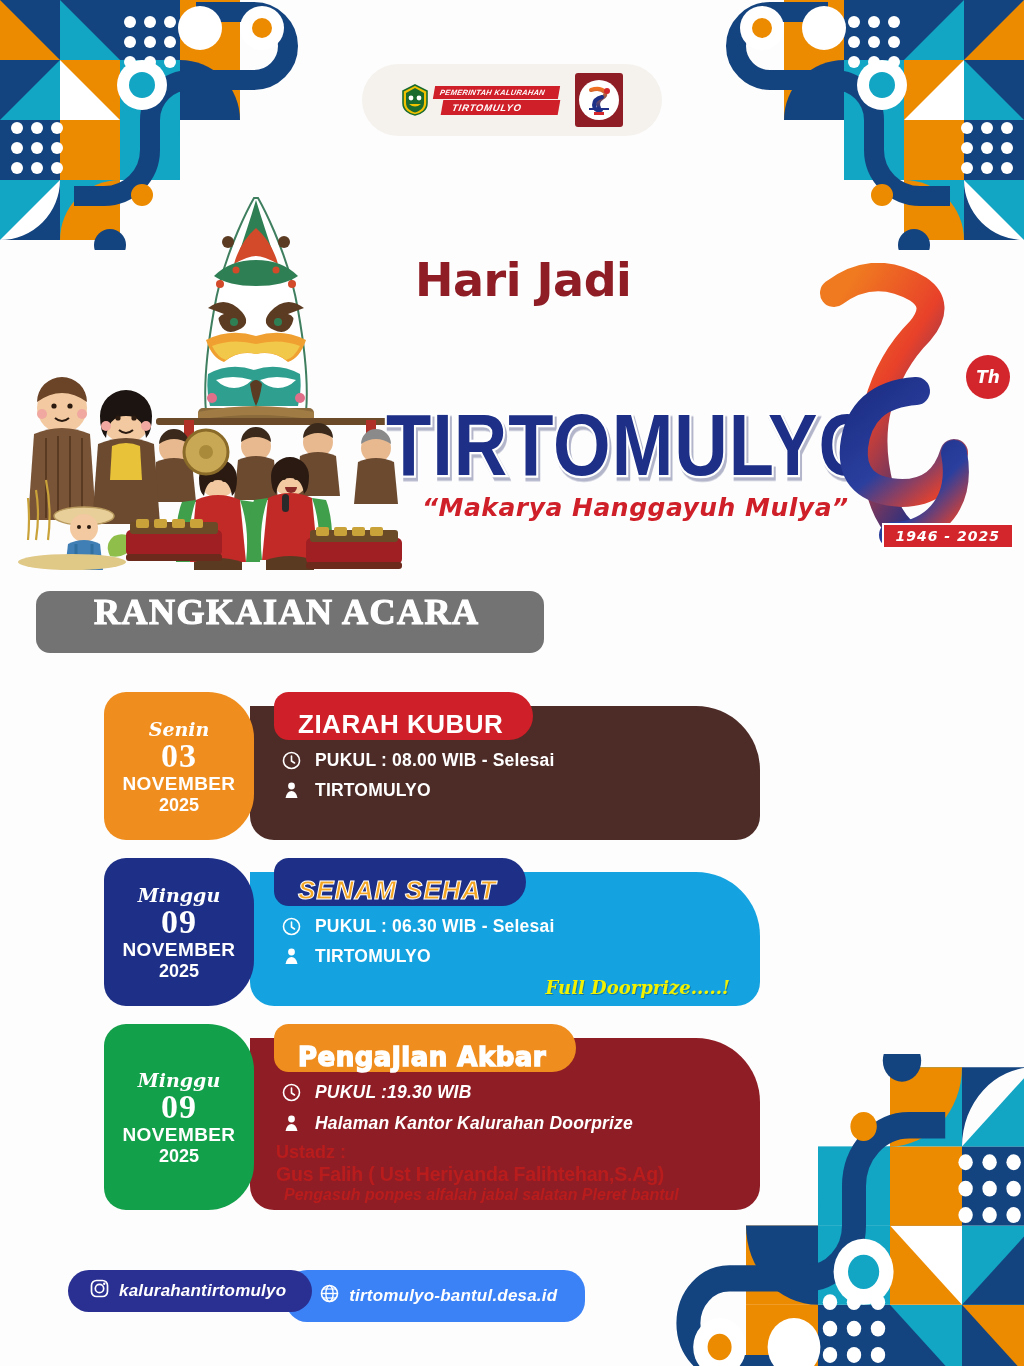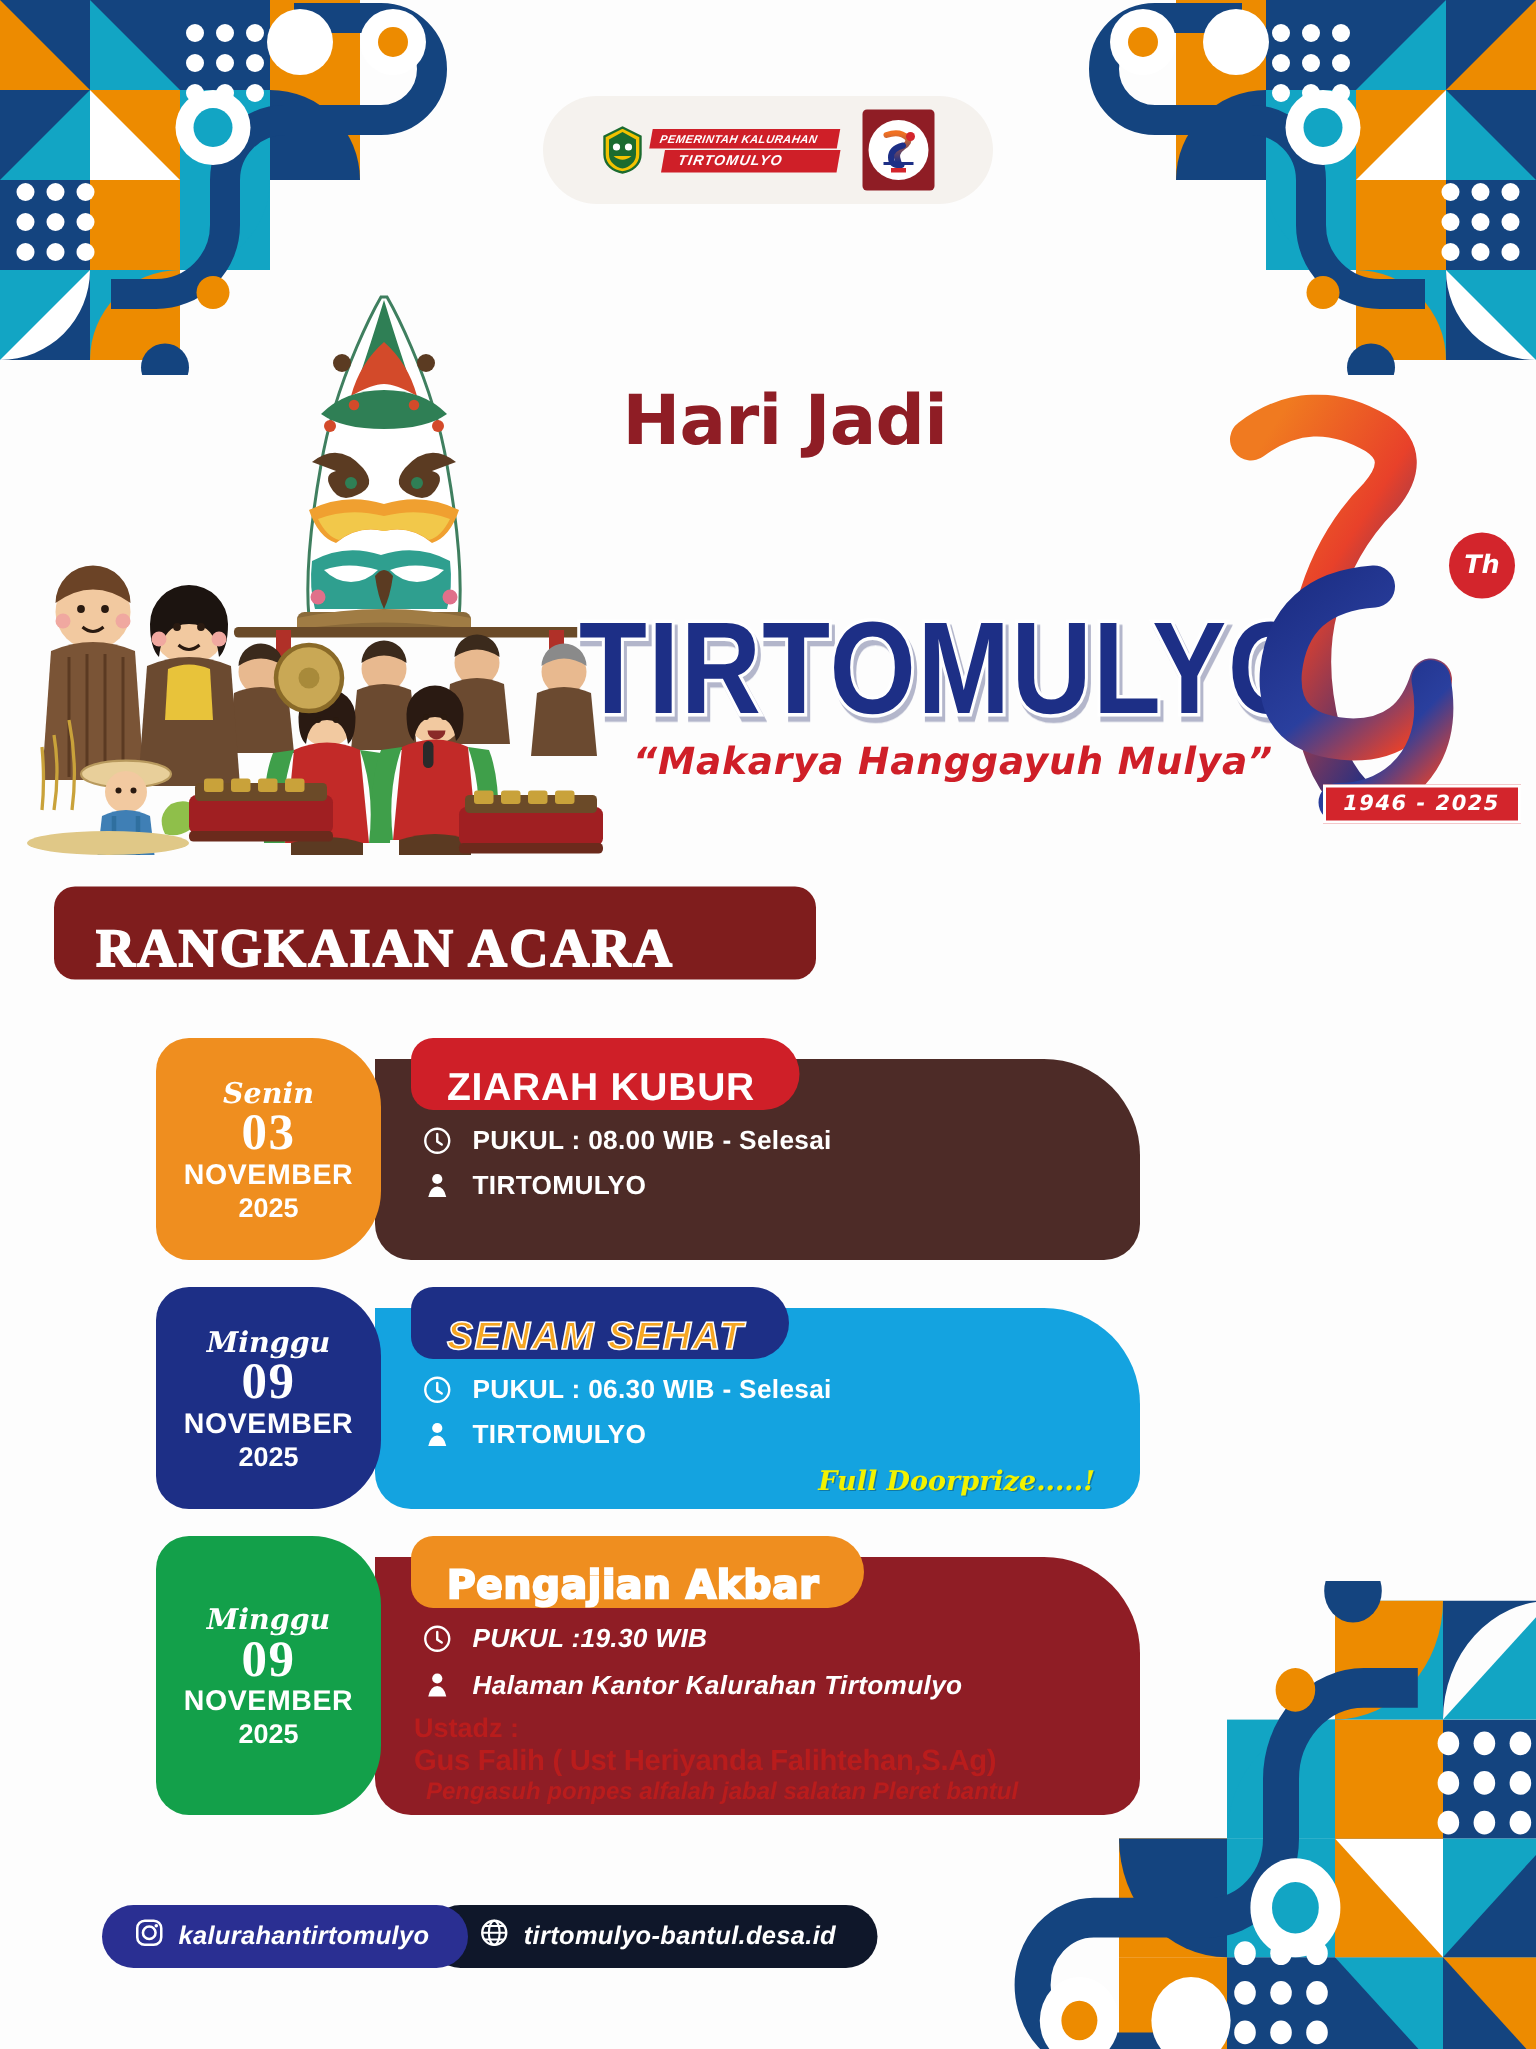--- a/index.html
+++ b/index.html
@@ -125,24 +125,24 @@
     letter-spacing: 1px;
     padding: 3px 12px;
     border: 2px solid #fff;
     font-family: "DejaVu Sans", sans-serif;
   }
 
   
   .section-banner {
     position: absolute; left: 36px; top: 591px;
     height: 62px; min-width: 508px;
-    background: #7f1d1d;
+    background: #737373;
     border-radius: 14px;
-    display: flex; align-items: flex-end;
-    padding: 0 28px;
+    display: flex; align-items: flex-start;
+    padding: 0 58px;
   }
   .section-banner span {
     color: #ffffff;
     font-size: 36px; font-weight: bold;
     letter-spacing: 1.5px;
     font-family: "Liberation Serif", serif;
     -webkit-text-stroke: 1.2px #fff;
   }
 
   
@@ -221,22 +221,22 @@
   
   .footer { position: absolute; left: 68px; top: 1270px; height: 42px; display: flex; }
   .pill-ig {
     background: #2a2f92; color: #fff;
     border-radius: 21px; height: 42px;
     display: flex; align-items: center; gap: 10px;
     padding: 0 26px 0 22px;
     z-index: 2;
   }
   .pill-web {
-    background: #0f172a; color: #fff;
-    border-radius: 21px; height: 42px;
+    background: #3b82f6; color: #fff;
+    border-radius: 21px; height: 52px;
     display: flex; align-items: center; gap: 10px;
     padding: 0 28px 0 34px;
     margin-left: -26px;
     z-index: 1;
   }
   .pill-ig span, .pill-web span {
     font-size: 17px; font-weight: bold; font-style: italic;
     letter-spacing: .2px;
   }
 </style>
@@ -744,21 +744,21 @@
         </span>
         <span style="font-style:italic;">PUKUL :19.30 WIB</span>
       </div>
       <div class="row">
         <span class="ico">
           <svg width="19" height="19" viewBox="0 0 19 19">
               <circle cx="9.5" cy="5" r="3.4" fill="#ffffff"></circle>
               <path d="M3.5 17 q1.5 -7 6 -7 q4.5 0 6 7 Z" fill="#ffffff"></path>
             </svg>
         </span>
-        <span style="font-style:italic;">Halaman Kantor Kalurahan Tirtomulyo</span>
+        <span style="font-style:italic;">Halaman Kantor Kalurahan Doorprize</span>
       </div>
     </div>
     <div class="ustadz-block">
       <div class="u-label">Ustadz :</div>
       <div class="u-name">Gus Falih ( Ust Heriyanda Falihtehan,S.Ag)</div>
       <div class="u-sub">Pengasuh ponpes alfalah jabal salatan Pleret bantul</div>
     </div>
   </div>
 
   <div class="footer">

